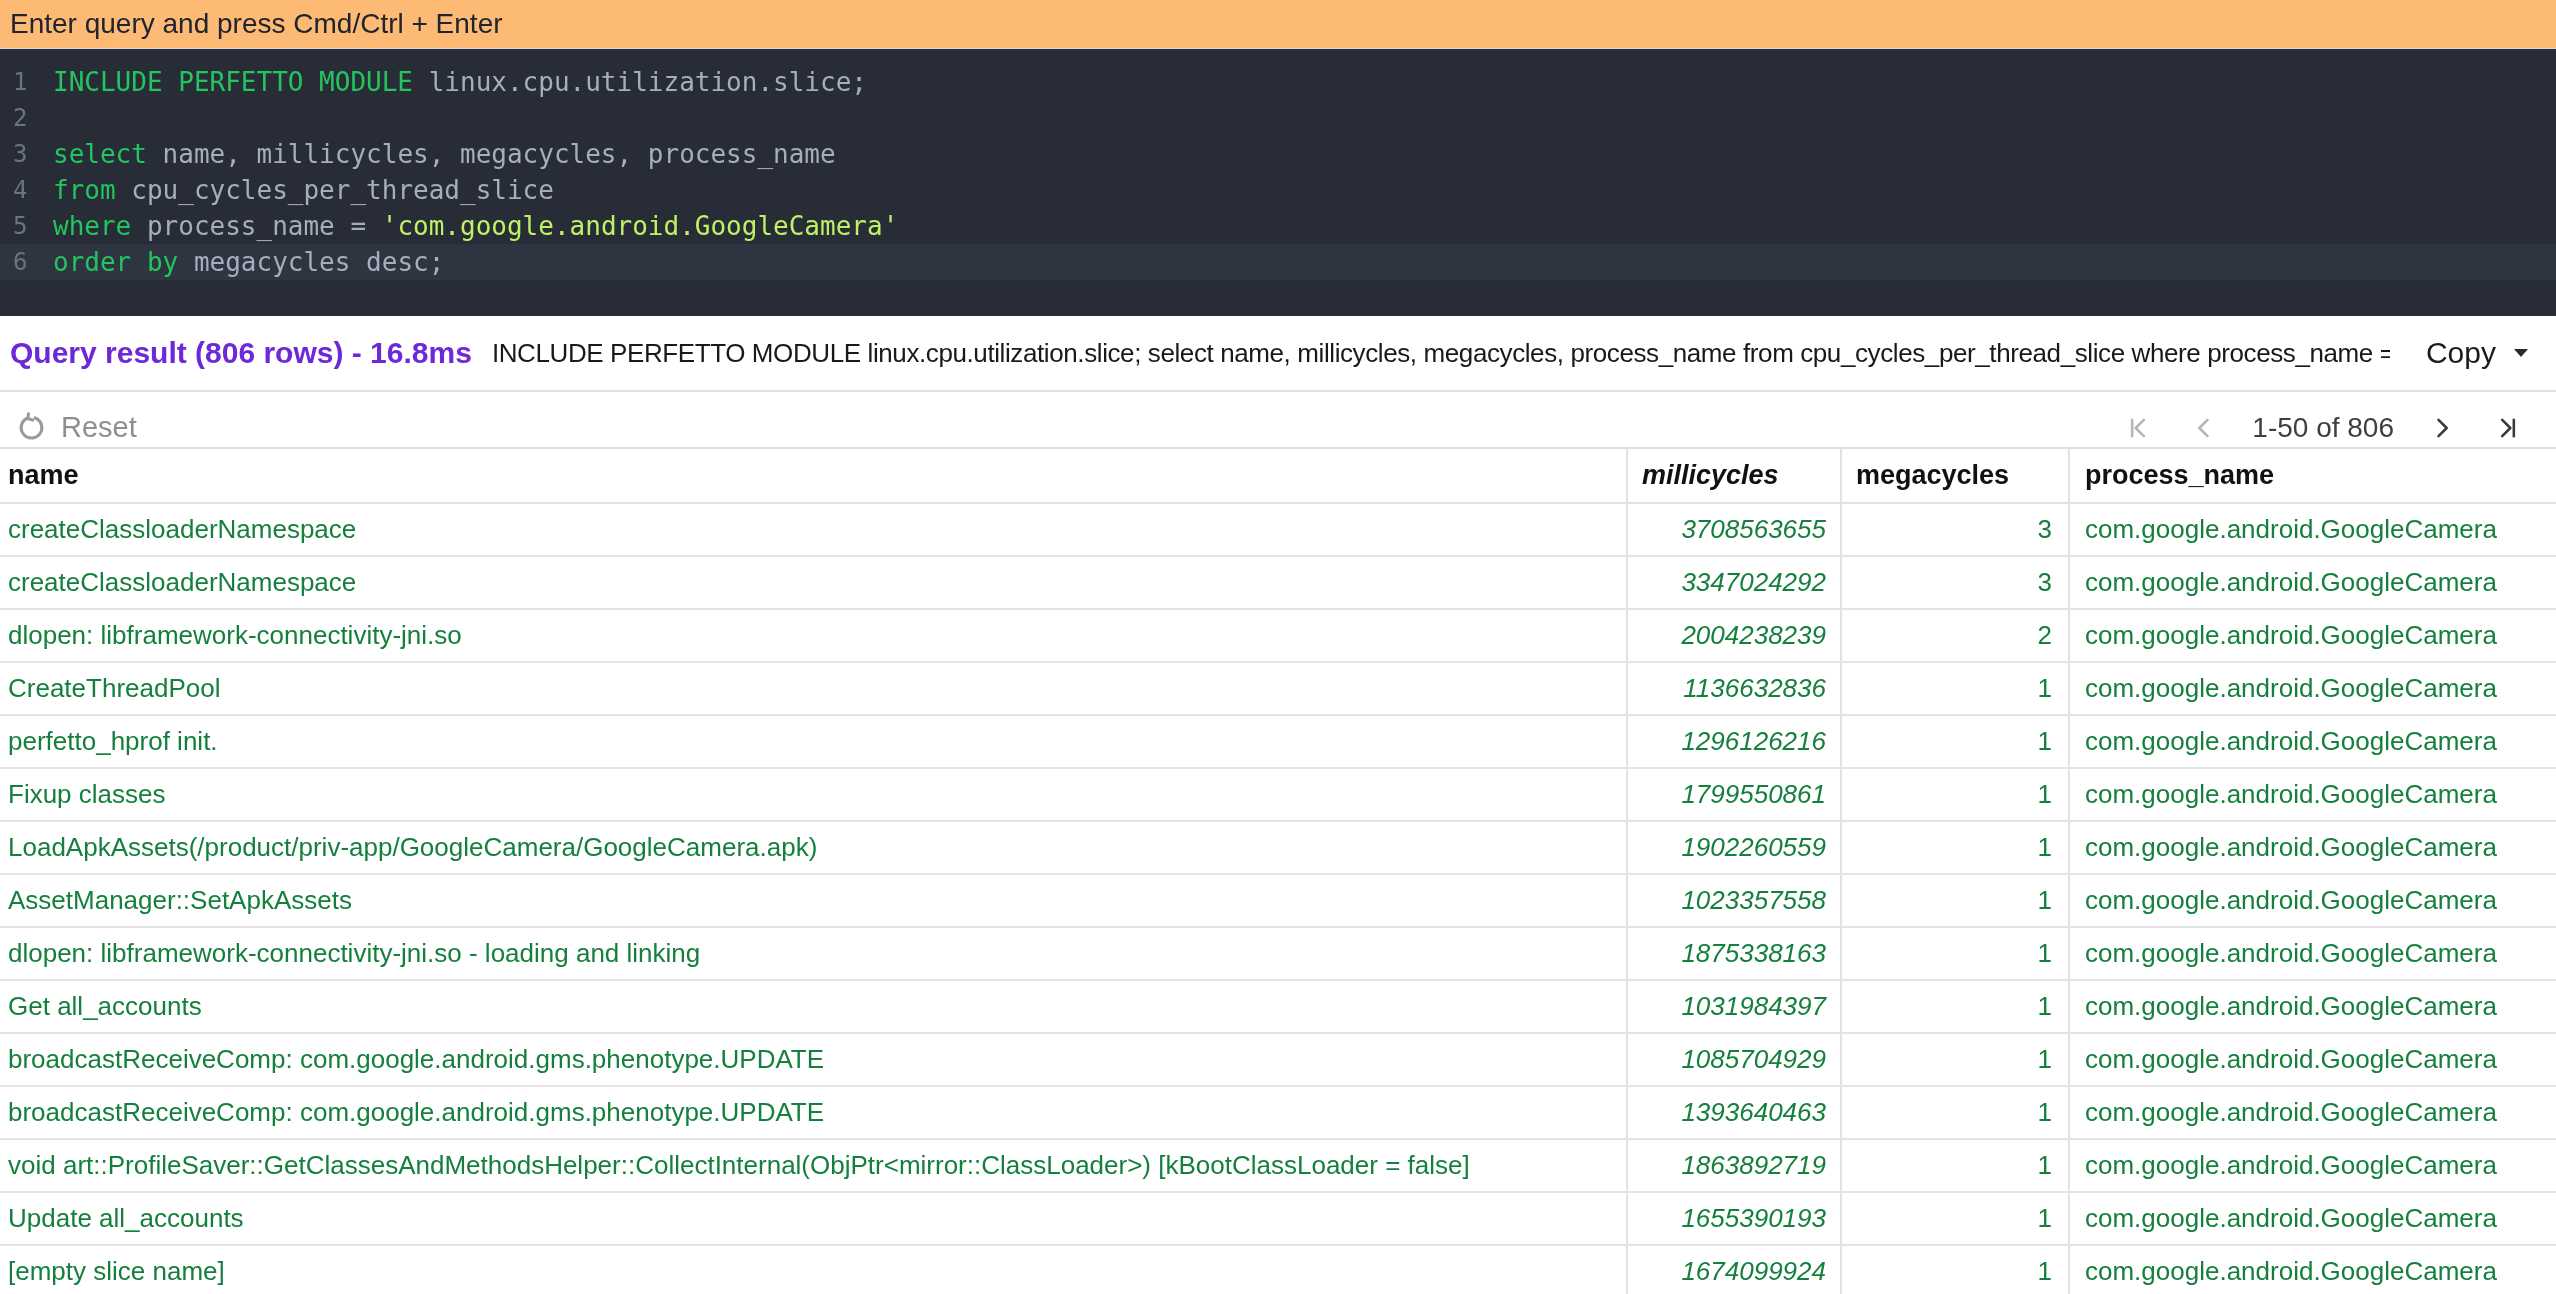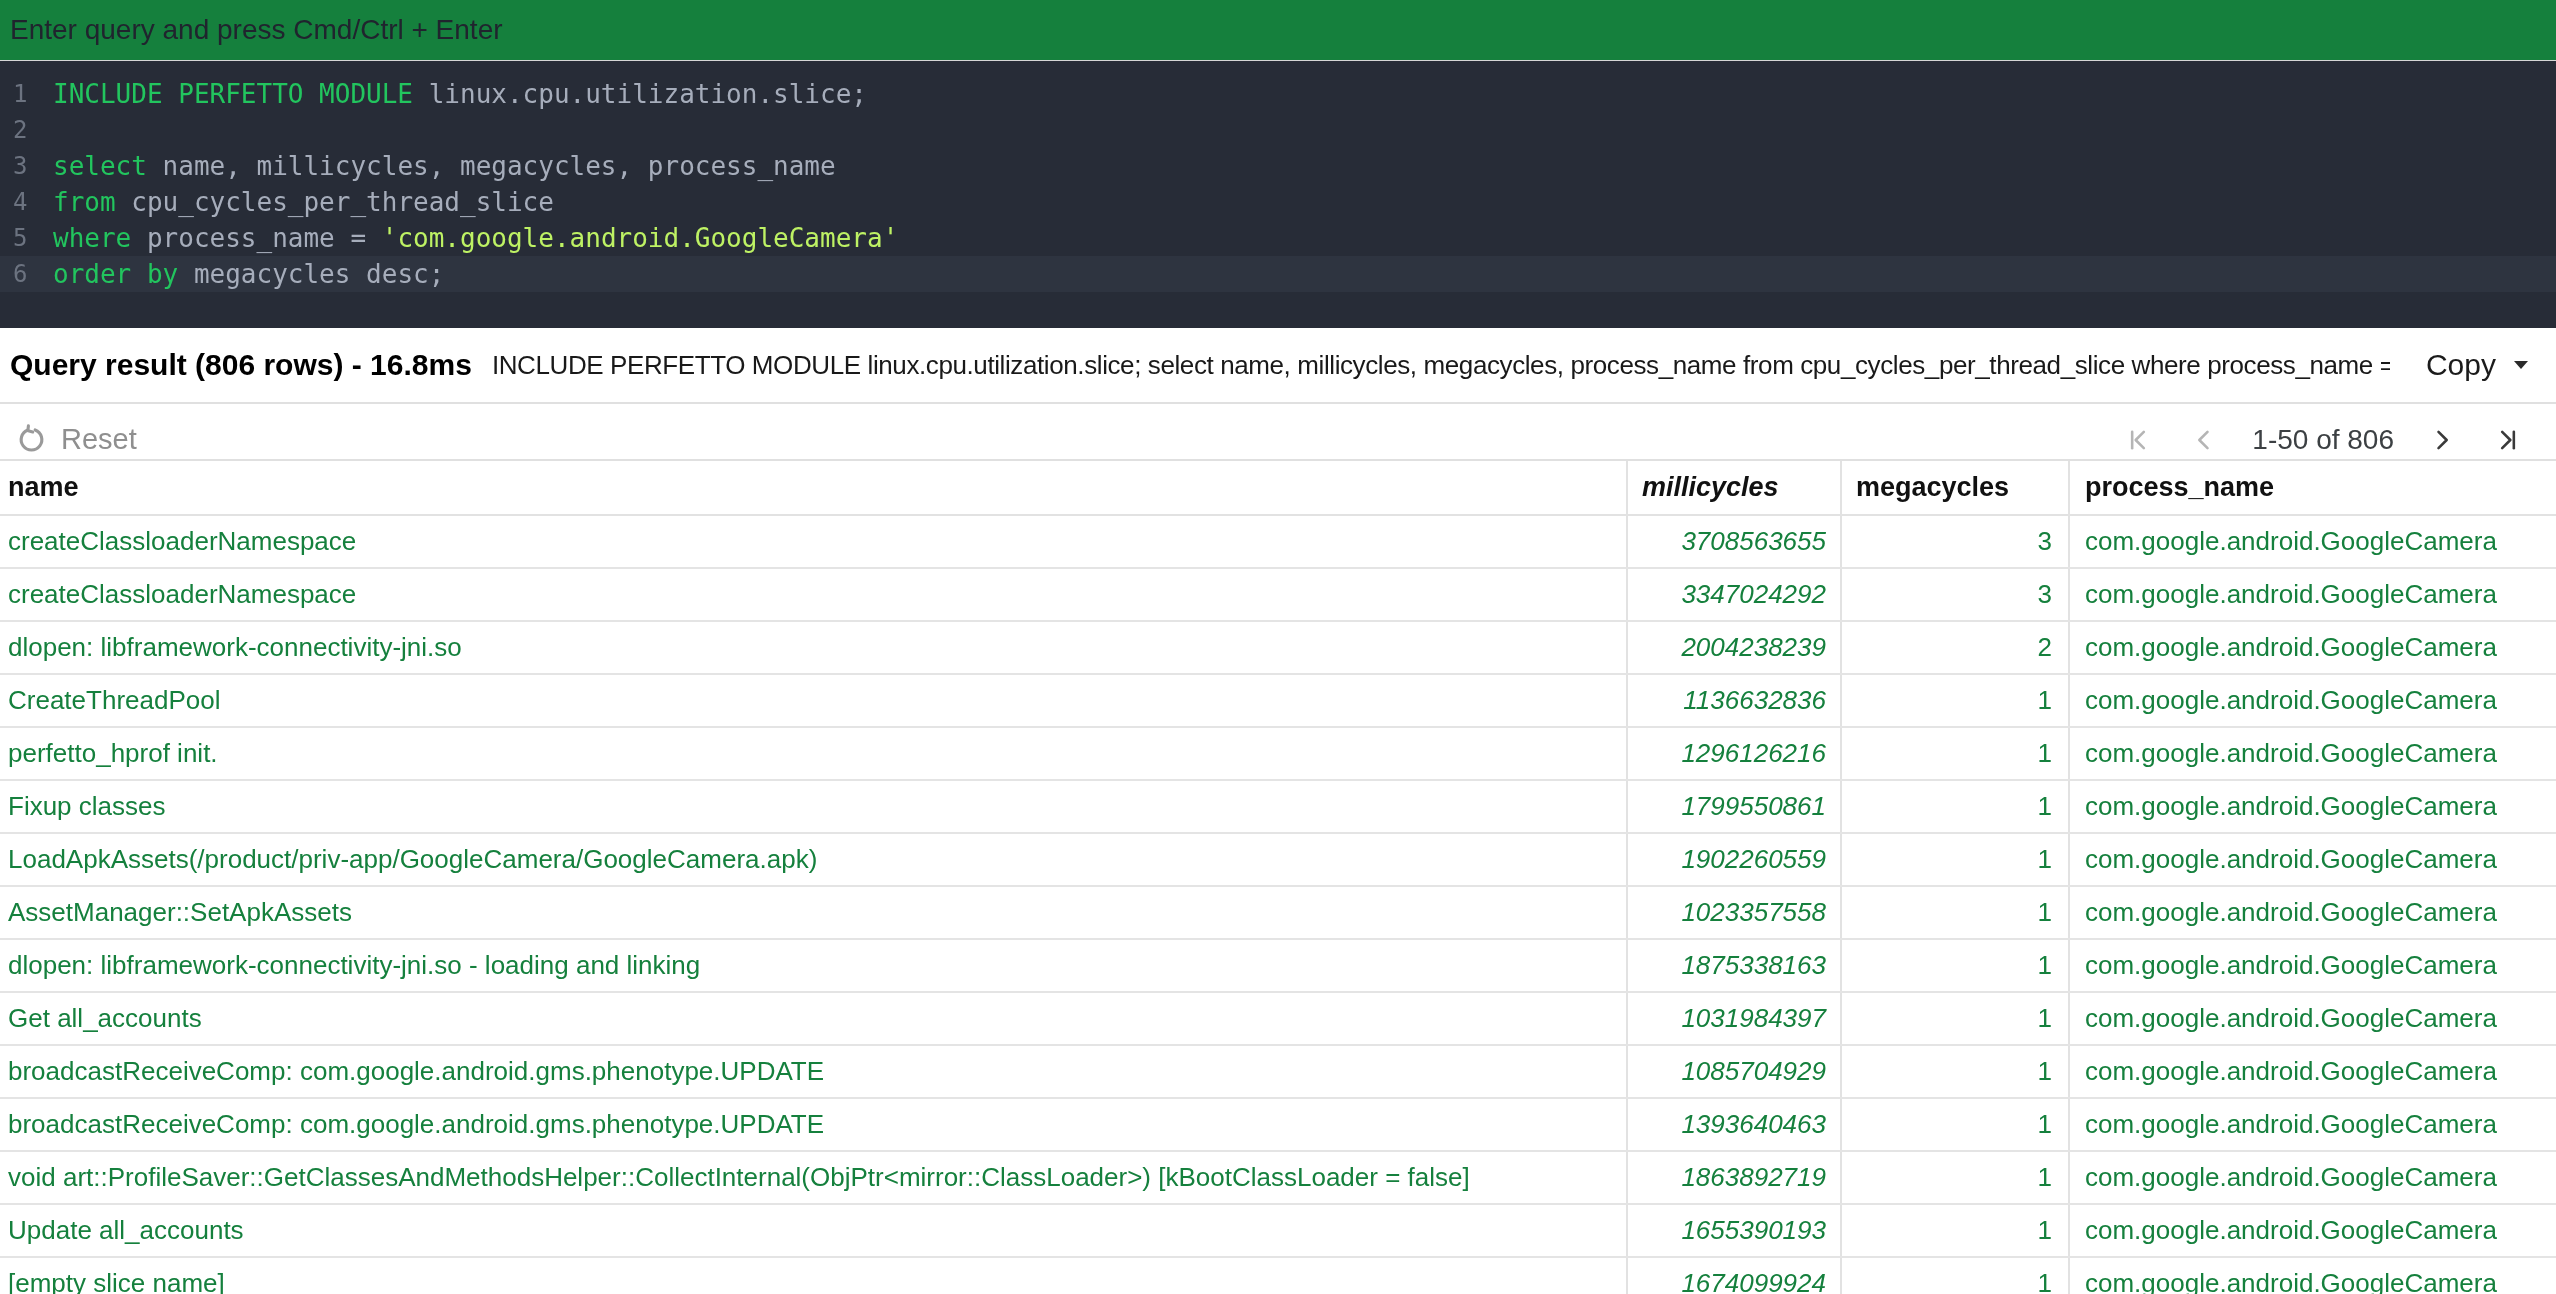--- a/index.html
+++ b/index.html
@@ -1,21 +1,21 @@
 <!DOCTYPE html>
 <html><head>
 <meta charset="utf-8">
 <style>
   * { margin:0; padding:0; box-sizing:border-box; }
   html,body { width:2556px; height:1294px; overflow:hidden; background:#ffffff;
               font-family:"Liberation Sans", sans-serif; }
 
   
   .hint-bar {
-    height:61px; background:#15803d; border-bottom:1px solid #d6d6d6;
+    height:49px; background:#fdba74; border-bottom:1px solid #d6d6d6;
     display:flex; align-items:center; padding-left:10px;
     font-size:28px; font-weight:500; color:#20242e;
   }
 
   
   .editor {
     height:267px; background:#272c37; padding-top:15px;
     font-family:"DejaVu Sans Mono","Liberation Mono",monospace;
     font-size:26px; line-height:36px; white-space:pre;
   }
@@ -25,21 +25,21 @@
   .lcode { padding-left:23px; color:#a6adbb; }
   .tok-kw  { color:#22c55e;margin-top:48px; }
   .tok-id  { color:#a6adbb; }
   .tok-str { color:#bef264; }
 
   
   .result-header {
     height:76px; background:#ffffff; border-bottom:2px solid #e0e0e0;
     display:flex; align-items:center; padding:0 26px 0 10px;
   }
-  .result-title { font-size:30px; font-weight:700; color:#000000; white-space:nowrap; }
+  .result-title { font-size:30px; font-weight:700; color:#6d28d9; white-space:nowrap; }
   .result-summary {
     font-size:26px; color:#191919; margin-left:20px; letter-spacing:-0.4px;
     white-space:nowrap; overflow:hidden; flex:1 1 auto; min-width:0;
   }
   .copy-button {
     margin-left:36px; display:flex; align-items:center; gap:16px;
     background:none; border:none; cursor:pointer;
     font-family:"Liberation Sans",sans-serif; font-size:30px; color:#1b1b1b; white-space:nowrap;
   }
 

